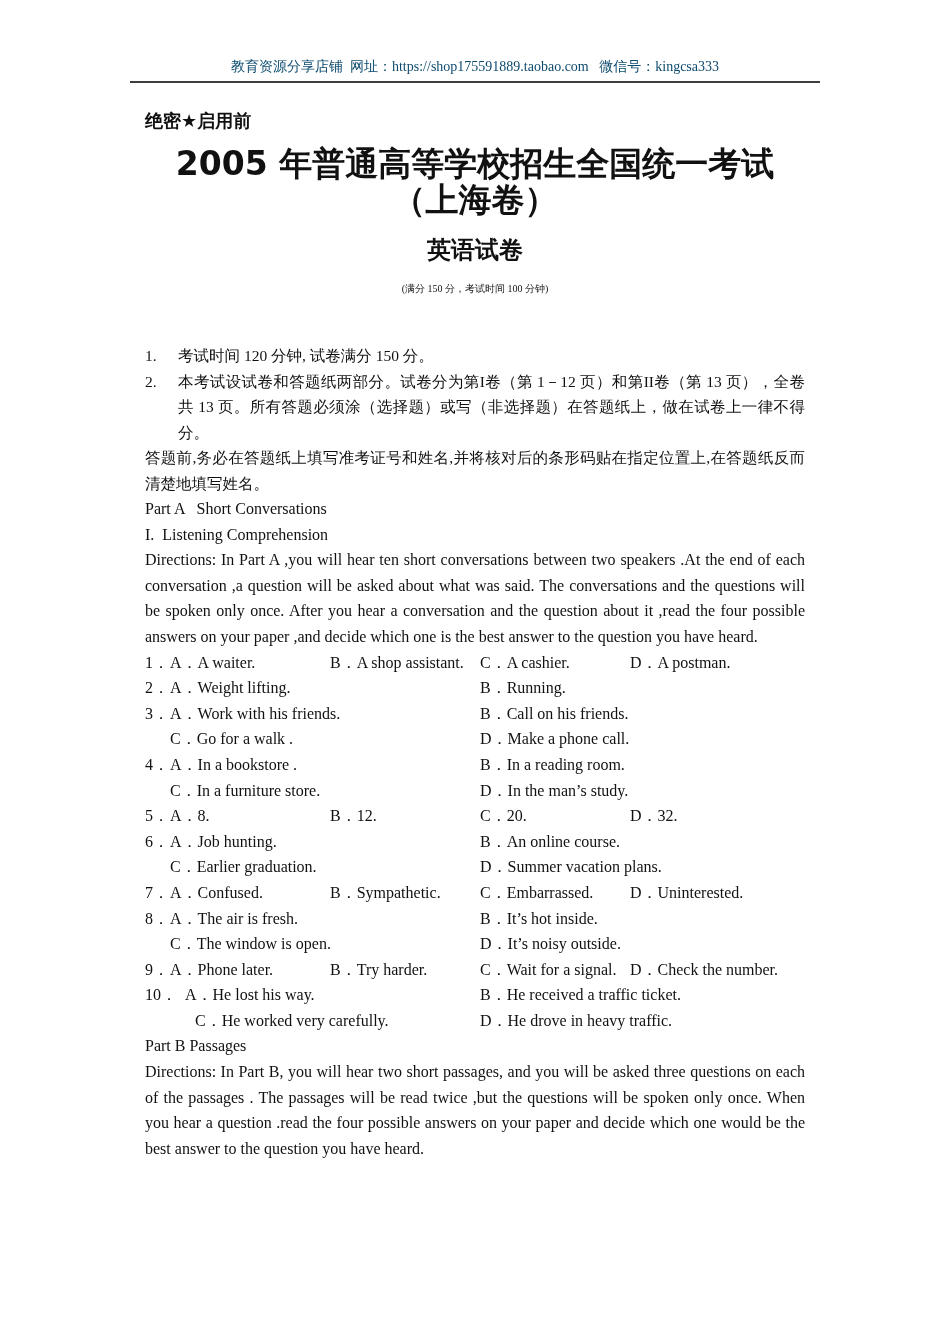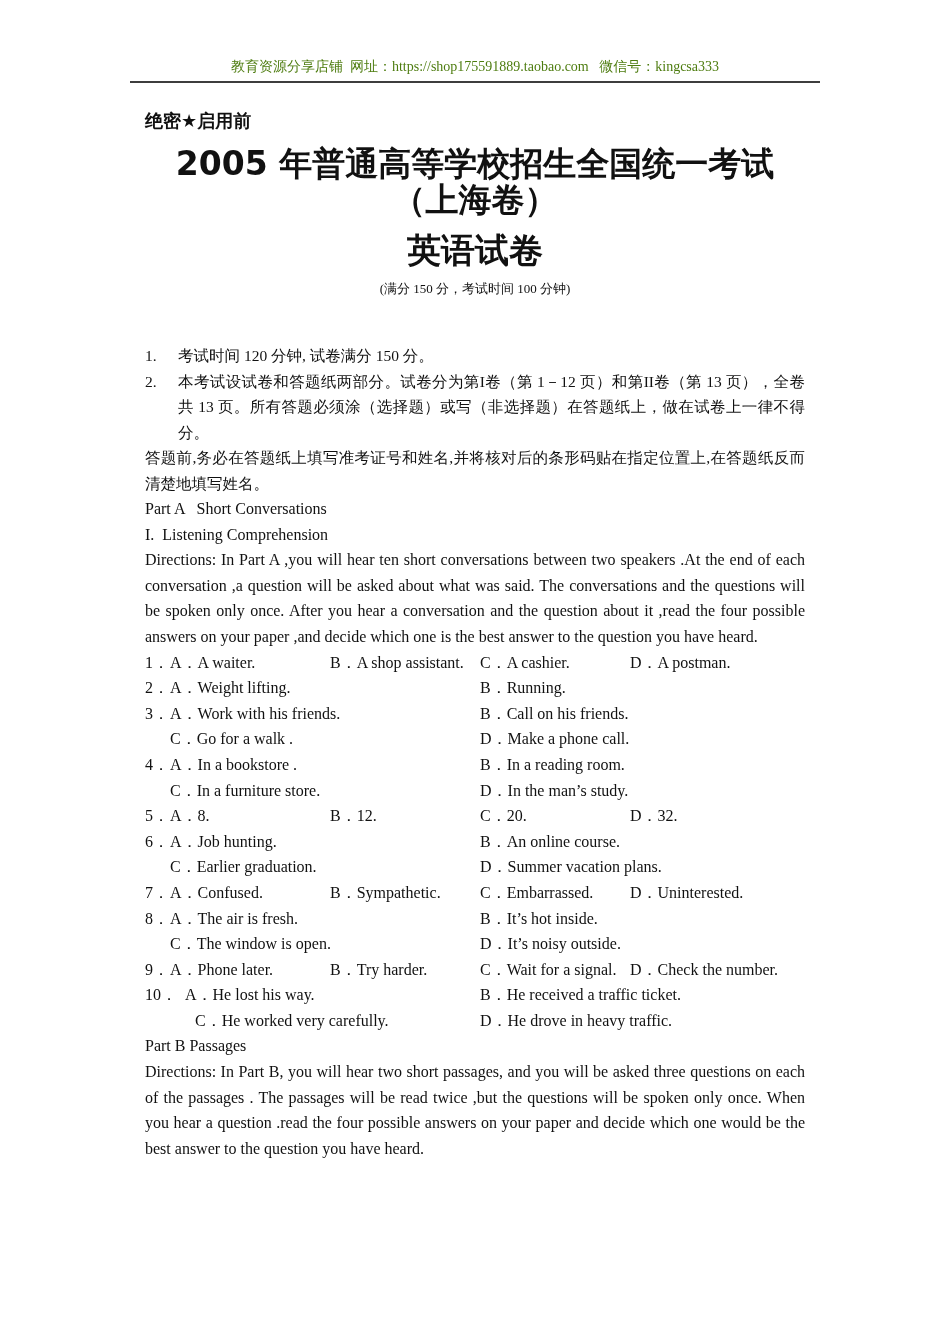--- a/index.html
+++ b/index.html
@@ -11,21 +11,21 @@
     overflow:hidden;
   }
   .page { position:relative; width:950px; height:1344px; }
 
   
   .shop-header {
     padding-top:58px;
     text-align:center;
     font-size:14px;
     white-space:pre-wrap;
-    color:#4d7c0f;
+    color:#0c4a6e;
   }
   .rule {
     margin:5px 130px 0 130px;
     border-bottom:2px solid #3d3d3d;
     height:0;
   }
 
   
   .content { margin:0 145px; width:660px; }
 
@@ -42,27 +42,27 @@
     font-family:"DejaVu Sans", sans-serif;
     font-weight:bold;
     font-size:33px;
     line-height:36px;
   }
   .subtitle {
     margin:15px 0 0 0;
     text-align:center;
     font-family:"DejaVu Sans", sans-serif;
     font-weight:bold;
-    font-size:34px;
+    font-size:24px;
     line-height:34px;
   }
   .score {
     margin-top:12px;
     text-align:center;
-    font-size:13px;
+    font-size:10px;
     line-height:20px;
     white-space:pre-wrap;
   }
 
   .notice {
     margin-top:44px;
     font-size:15.5px;
     line-height:25.5px;
   }
   .notice-heading { white-space:pre-wrap; }

